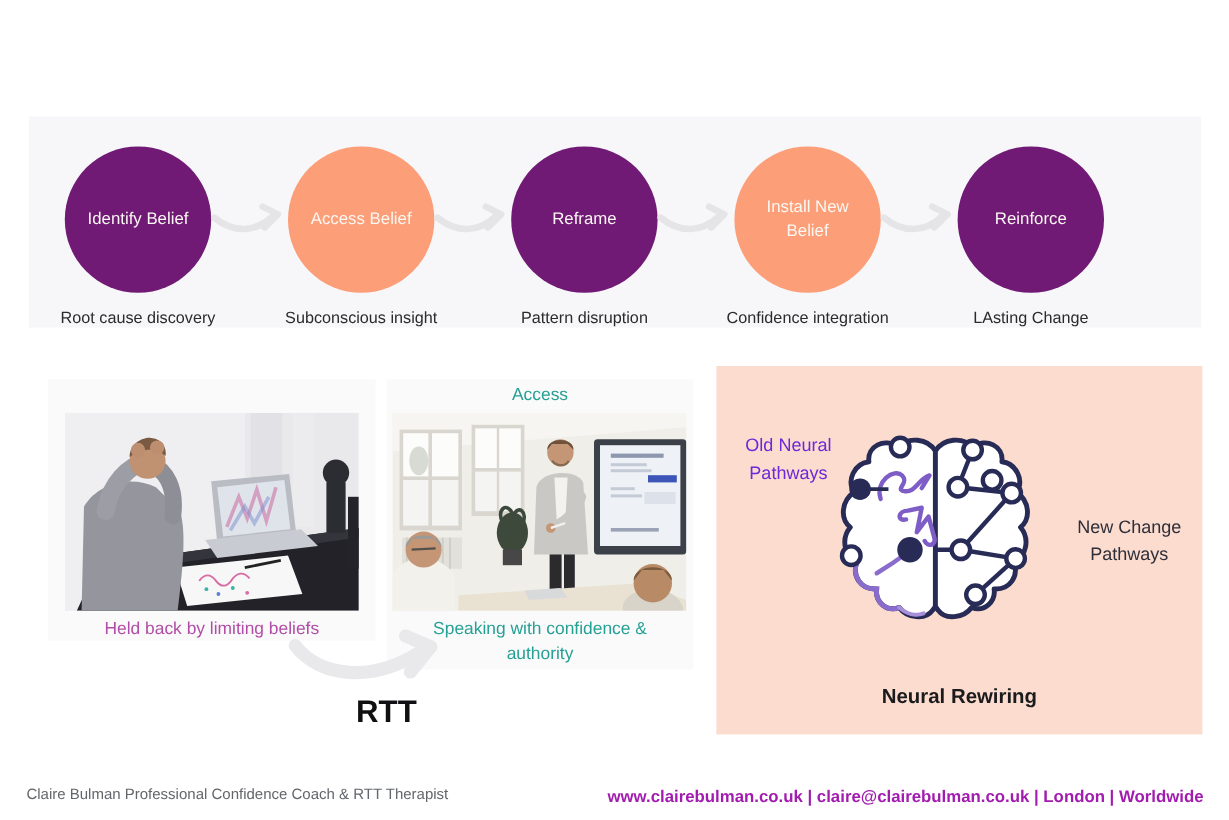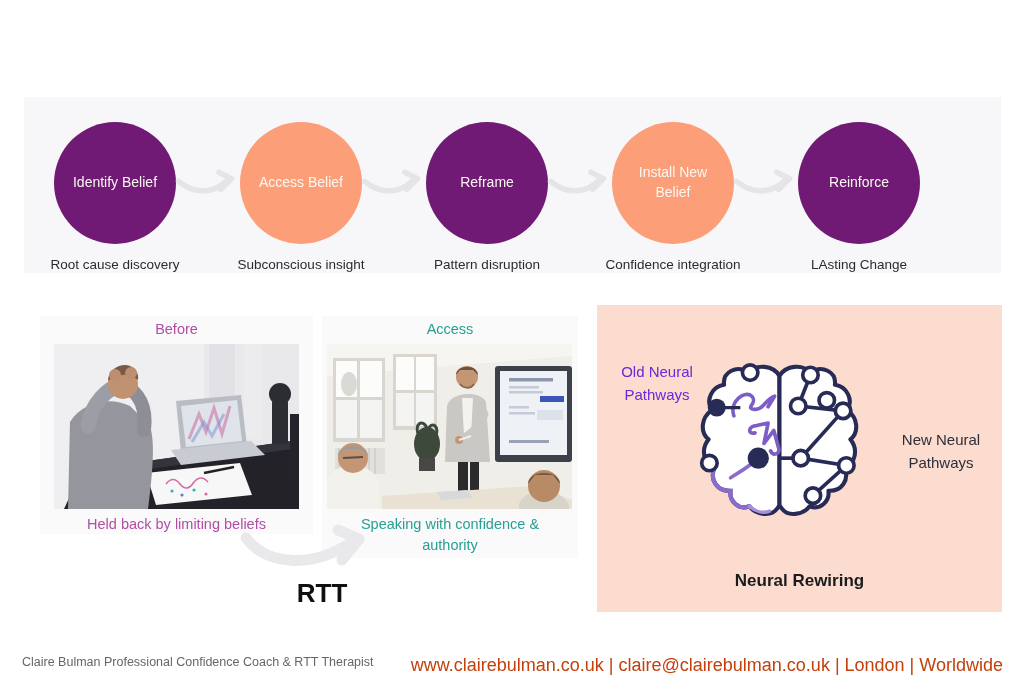--- a/index.html
+++ b/index.html
@@ -37,21 +37,21 @@
   .panel{position:absolute;left:597px;top:305px;width:405px;height:307px;background:#fbdcce;}
   .old-label{position:absolute;left:6px;top:56px;width:108px;text-align:center;
              font-size:15px;line-height:1.5;color:#6d28d9;}
   .new-label{position:absolute;left:288px;top:124px;width:112px;text-align:center;
              font-size:15px;line-height:1.5;color:#2e2e3a;}
   .brain-box{position:absolute;left:101px;top:48px;width:163px;height:172px;}
   .panel-title{position:absolute;left:0;top:266px;width:100%;text-align:center;
                font-size:17px;font-weight:bold;color:#1b1b1d;}
   
   .footer-left{position:absolute;left:22px;top:655px;font-size:12.5px;color:#63676b;}
-  .footer-right{position:absolute;right:21px;top:655px;font-size:18px;color:#c2410c;}
+  .footer-right{position:absolute;right:21px;top:655px;font-size:14px;color:#a21caf;font-weight:bold;}
 </style>
 </head>
 <body>
 
 <div class="page">
 
 
   <div class="band">
 
     <div class="step" style="left:-2px">
@@ -101,21 +101,20 @@
       <path d="M5,16 C22,30 42,30 58,15" fill="none" stroke="#e5e5e8" stroke-width="6" stroke-linecap="round"></path>
       <polyline points="49,6 63,13 51,25" fill="none" stroke="#e5e5e8" stroke-width="6" stroke-linecap="round" stroke-linejoin="round"></polyline>
     </svg>
     <svg class="flow-arrow" style="left:708px" viewBox="0 0 70 40">
       <path d="M5,16 C22,30 42,30 58,15" fill="none" stroke="#e5e5e8" stroke-width="6" stroke-linecap="round"></path>
       <polyline points="49,6 63,13 51,25" fill="none" stroke="#e5e5e8" stroke-width="6" stroke-linecap="round" stroke-linejoin="round"></polyline>
     </svg>
   </div>
 
   <div class="card" id="card-before">
-    <div class="clabel magenta">Before</div>
     <svg class="photo" id="photo-before" viewBox="0 0 245 165">
       <rect width="245" height="165" fill="#e9e9ec"></rect>
       <rect x="0" y="0" width="150" height="165" fill="#efeff2"></rect>
       <rect x="155" y="0" width="26" height="100" fill="#e2e2e6"></rect>
       <rect x="190" y="0" width="18" height="95" fill="#ececef"></rect>
 
       <polygon points="28,126 245,96 245,165 10,165" fill="#222228"></polygon>
       <polygon points="28,126 245,96 245,104 32,134" fill="#34343c"></polygon>
 
       <circle cx="226" cy="50" r="11" fill="#2c2c33"></circle>
@@ -250,20 +249,20 @@
         <circle cx="138" cy="24" r="9.5"></circle>
         <circle cx="123" cy="62" r="9.5"></circle>
         <circle cx="158" cy="55" r="9.5"></circle>
         <circle cx="178" cy="68" r="9.5"></circle>
         <circle cx="126" cy="126" r="9.5"></circle>
         <circle cx="182" cy="135" r="9.5"></circle>
         <circle cx="141" cy="172" r="9.5"></circle>
       </g>
     </svg>
 
-    <div class="new-label">New Neural Pathways</div>
+    <div class="new-label">New Change Pathways</div>
     <div class="panel-title">Neural Rewiring</div>
   </div>
 
   <div class="footer-left">Claire Bulman Professional Confidence Coach &amp; RTT Therapist</div>
   <div class="footer-right">www.clairebulman.co.uk | claire@clairebulman.co.uk | London | Worldwide</div>
 
 </div>
 
 </body></html>

